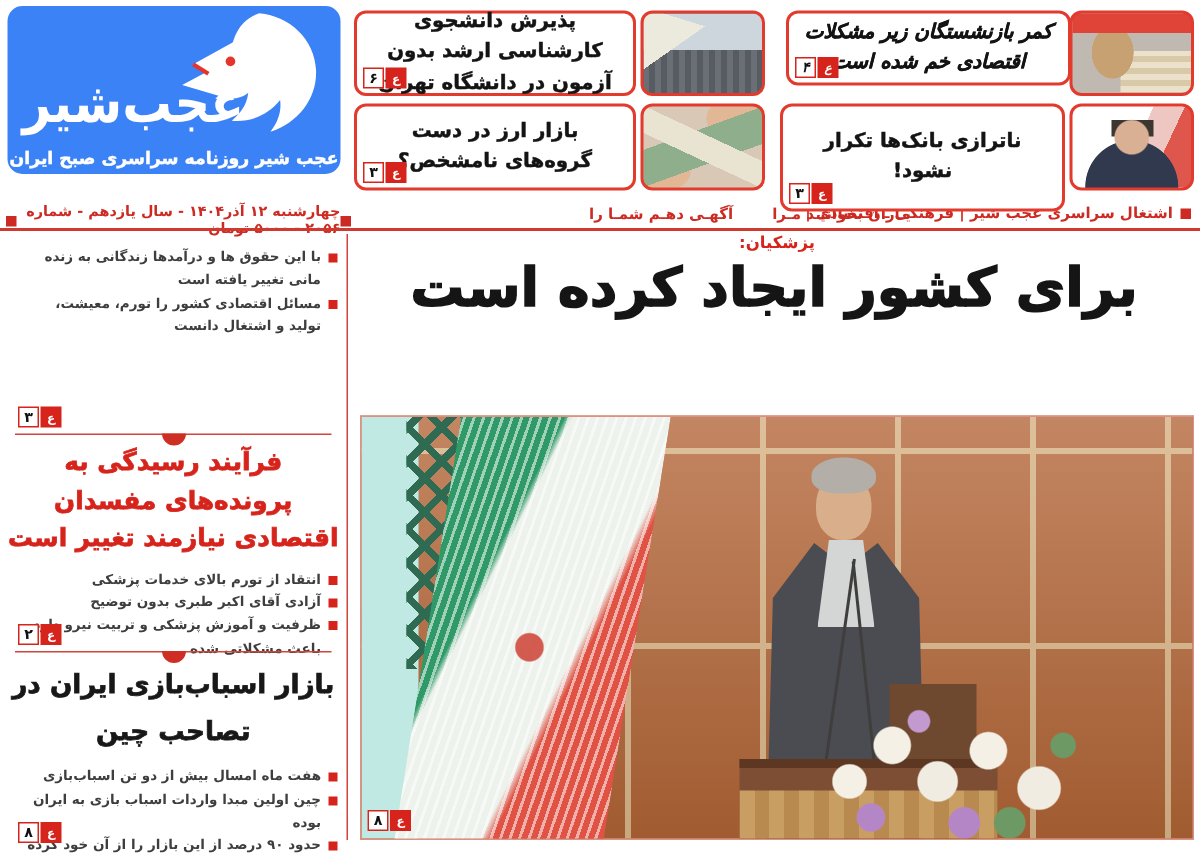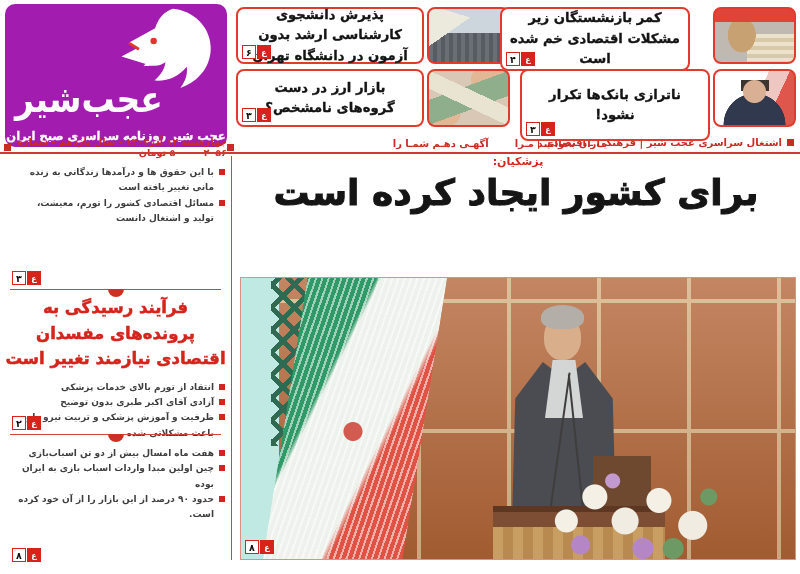--- a/index.html
+++ b/index.html
@@ -1,20 +1,20 @@
 <!DOCTYPE html>
 <html lang="fa"><head>
 <meta charset="utf-8">
 <style>
   html,body{margin:0;padding:0;background:#fff;}
   .page{position:relative;width:800px;height:574px;background:#fff;overflow:hidden;
         font-family:"DejaVu Sans",sans-serif;direction:rtl;}
 
   
-  .logo-box{position:absolute;left:5px;top:4px;width:222px;height:143px;background:#a21caf;
+  .logo-box{position:absolute;left:5px;top:4px;width:222px;height:112px;background:#3b82f6;
             border-radius:10px;overflow:hidden;}
   .lion{position:absolute;right:2px;top:2px;width:128px;height:92px;}
   .wordmark{position:absolute;left:10px;bottom:26px;color:#fff;font-weight:bold;font-size:33px;
             letter-spacing:-1px;transform:scaleY(1.12);transform-origin:bottom;}
   .tagline{position:absolute;left:0;right:0;bottom:4px;text-align:center;color:#fff;
            font-weight:bold;font-size:11.5px;-webkit-text-stroke:.3px #fff;}
 
   
   .dateline{position:absolute;left:4px;top:136px;width:230px;display:flex;align-items:center;
             justify-content:space-between;color:#cc2a22;font-size:9.6px;font-weight:bold;direction:rtl;}
@@ -38,21 +38,21 @@
                display:flex;align-items:center;justify-content:center;}
   .thumb{position:absolute;border:2px solid #e23b2e;border-radius:8px;box-sizing:border-box;
          overflow:hidden;background-repeat:no-repeat;}
   .box-a{left:236px;top:7px;width:188px;height:57px;}
   .thumb-a{left:427px;top:7px;width:83px;height:57px;
     background-color:#575b62;
     background-image:
       conic-gradient(from 235deg at 52% 16%, #ece9dd 0 52deg, transparent 52deg),
       linear-gradient(#ccd6dc 0 46%, transparent 46%),
       repeating-linear-gradient(90deg, #6a6e75 0 4px, #575b62 4px 8px);}
-  .box-b{left:500px;top:7px;width:190px;height:64px;}
+  .box-b{left:524px;top:7px;width:190px;height:50px;font-style:italic;}
   .thumb-b{left:713px;top:7px;width:83px;height:57px;
     background-color:#bfb9b1;
     background-image:
       linear-gradient(#e04338,#e04338),
       radial-gradient(ellipse at 50% 42%, #c7a171 0 55%, transparent 56%),
       repeating-linear-gradient(0deg, #ece2cc 0 4px, #d8c9a8 4px 8px);
     background-size:100% 13px, 45% 72%, 60% 52%;
     background-position:top, 20% 64%, right bottom;}
   .box-c{left:236px;top:69px;width:188px;height:58px;}
   .thumb-c{left:427px;top:69px;width:83px;height:58px;
@@ -251,20 +251,21 @@
     <span class="badge">
       <span class="num">۲</span>
       <span class="mark">ع</span>
     </span>
   </div>
   <div class="sep sep2">
       <i></i>
     </div>
 
   <div class="article a3">
+    <div class="title">بازار اسباب‌بازی ایران در تصاحب چین</div>
     <ul class="bullets">
       <li>
           <span class="b-sq"></span>
           <span>هفت ماه امسال بیش از دو تن اسباب‌بازی</span>
         </li>
       <li>
           <span class="b-sq"></span>
           <span>چین اولین مبدا واردات اسباب بازی به ایران بوده</span>
         </li>
       <li>

